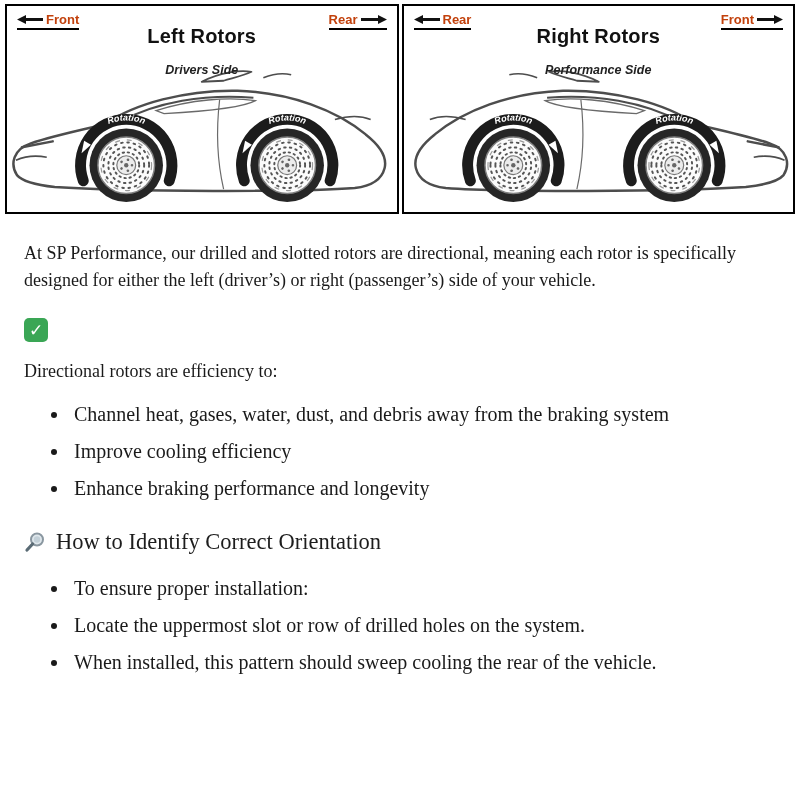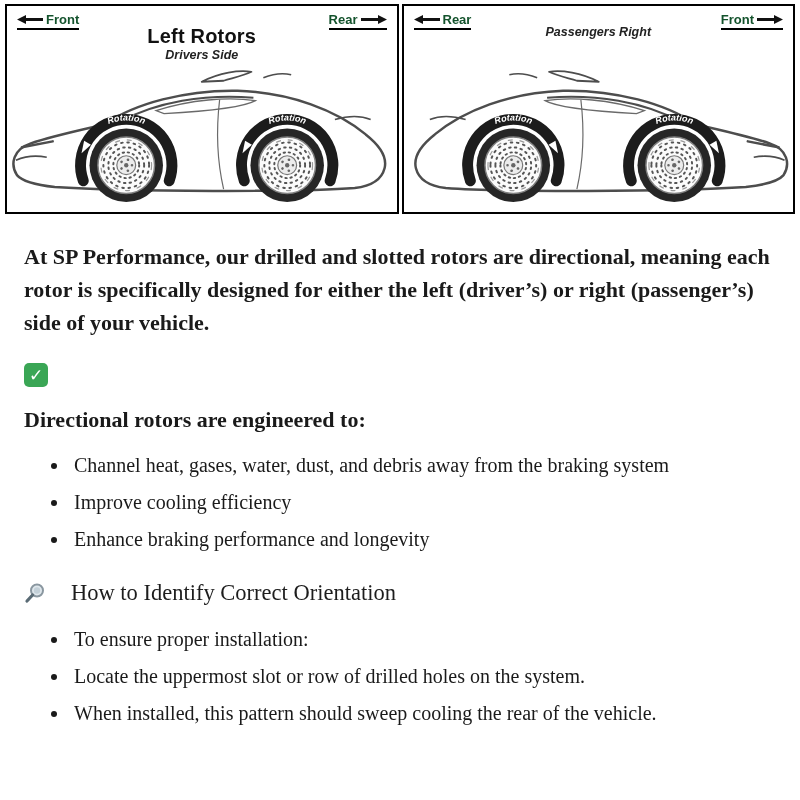--- a/index.html
+++ b/index.html
@@ -17,41 +17,41 @@
     background:#fff; overflow:hidden;
   }
   .panel-header { position:relative; height:40px; }
   .panel-title-wrap { text-align:center; padding-top:19px; }
   .panel-title {
     font-family:"Liberation Sans", sans-serif; font-weight:bold;
     font-size:20px; color:#111; letter-spacing:.2px;
   }
   .panel-subtitle {
     font-family:"Liberation Sans", sans-serif; font-weight:bold;
-    font-style:italic; font-size:12.5px; color:#222; margin-top:0;
+    font-style:italic; font-size:12.5px; color:#222; margin-top:15px;
   }
   .dir {
     position:absolute; top:6px;
     display:inline-flex; align-items:center; gap:3px;
     font-family:"Liberation Sans", sans-serif; font-weight:bold; font-size:13px;
-    border-bottom:2px solid #000; padding-bottom:1px; color:#14532d;
+    border-bottom:2px solid #000; padding-bottom:1px; color:#c2410c;
   }
   .dir.left { left:10px; }
   .dir.right { right:10px; }
   .car-svg { display:block; width:100%; margin-top:-2px; }
 
   
   .article { padding:10px 24px 0 24px; }
-  .article p { font-size:22px; line-height:1.5; margin:14px 0;font-weight:bold; }
+  .article p { font-size:18px; line-height:1.5; margin:14px 0; }
   .h-why {
     display:flex; align-items:center; gap:10px;
     font-size:22.5px; font-weight:bold; margin:24px 0 16px 0; color:#111;
   }
   .h-identify {
-    display:flex; align-items:center; gap:25px;
+    display:flex; align-items:center; gap:10px;
     font-size:22.5px; font-weight:normal; margin:26px 0 18px 0; color:#1d1d1d;
   }
   .check-icon {
     display:inline-flex; align-items:center; justify-content:center;
     width:24px; height:24px; border-radius:5px;
     background:var(--check-green, #3aa655);
     color:#fff; font-size:17px; font-weight:bold;
     font-family:"DejaVu Sans", sans-serif; flex:0 0 auto;
   }
   .mag-icon { flex:0 0 auto; display:inline-block; }
@@ -129,21 +129,22 @@
 
   <div class="panel">
     <div class="panel-header">
       <span class="dir left">
         <svg width="26" height="9" viewBox="0 0 26 9">
             <polygon points="0,4.5 9,0 9,3 26,3 26,6 9,6 9,9" fill="#111"></polygon>
           </svg>
         <span>Rear</span>
       </span>
       <div class="panel-title-wrap">
-        <div class="panel-subtitle">Passengers Right</div>
+        <div class="panel-title">Right Rotors</div>
+        <div class="panel-subtitle">Performance Side</div>
       </div>
       <span class="dir right">
         <span>Front</span>
         <svg width="26" height="9" viewBox="0 0 26 9">
             <polygon points="26,4.5 17,0 17,3 0,3 0,6 17,6 17,9" fill="#111"></polygon>
           </svg>
       </span>
     </div>
     <svg class="car-svg" viewBox="0 0 392 170">
       <use href="#car" transform="translate(392,0) scale(-1,1)"></use>
@@ -162,21 +163,21 @@
 </div>
 
 <div class="article">
 
   <p>At SP Performance, our drilled and slotted rotors are directional, meaning each rotor is specifically designed for either the left (driver’s) or right (passenger’s) side of your vehicle.</p>
 
   <div class="h-why">
     <span class="check-icon">✓</span>
   </div>
 
-  <p>Directional rotors are engineered to:</p>
+  <p>Directional rotors are efficiency to:</p>
 
   <ul>
     <li>Channel heat, gases, water, dust, and debris away from the braking system</li>
     <li>Improve cooling efficiency</li>
     <li>Enhance braking performance and longevity</li>
   </ul>
 
   <div class="h-identify">
     <svg class="mag-icon" width="22" height="22" viewBox="0 0 22 22">
       <circle cx="13" cy="8.5" r="6" fill="#dfe7ec" stroke="#8a97a0" stroke-width="2"></circle>

